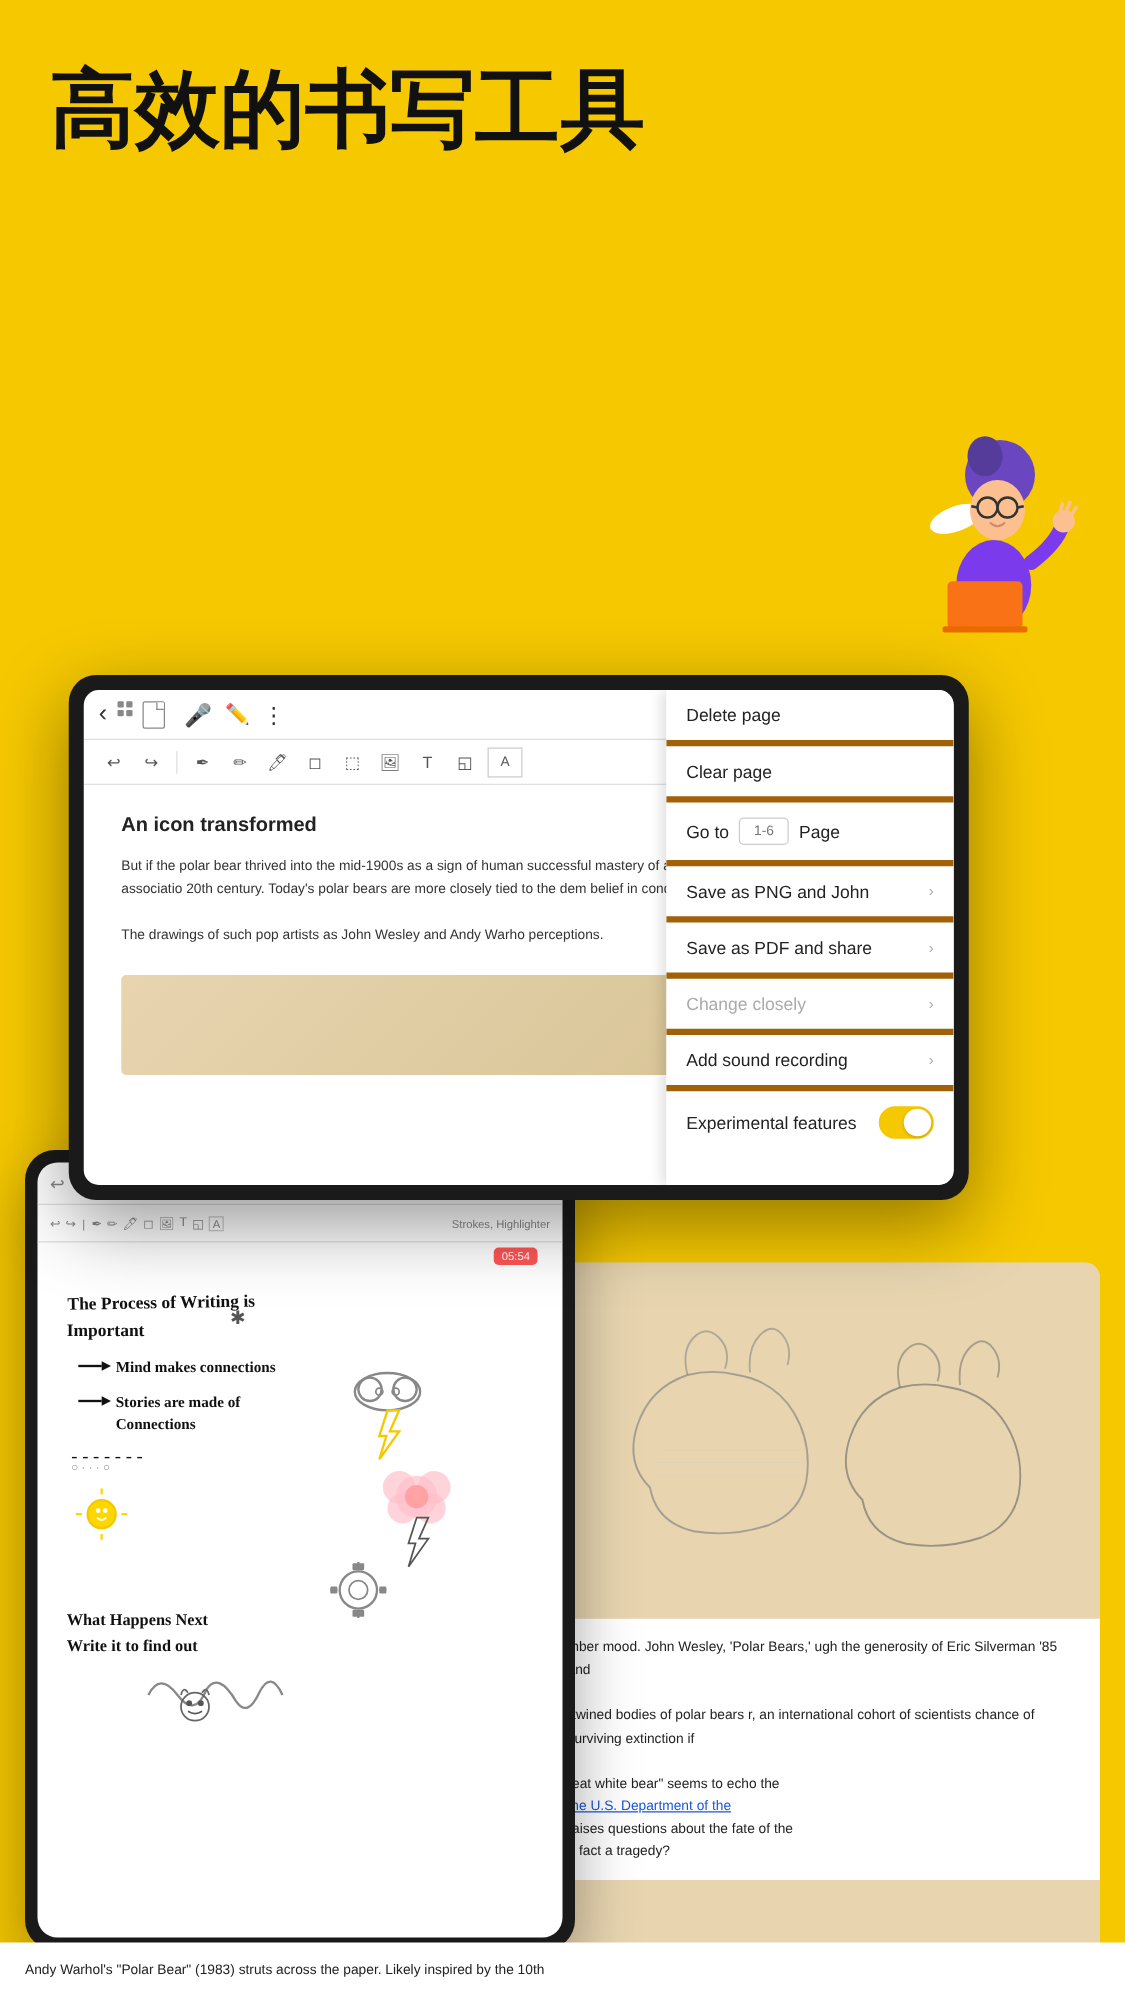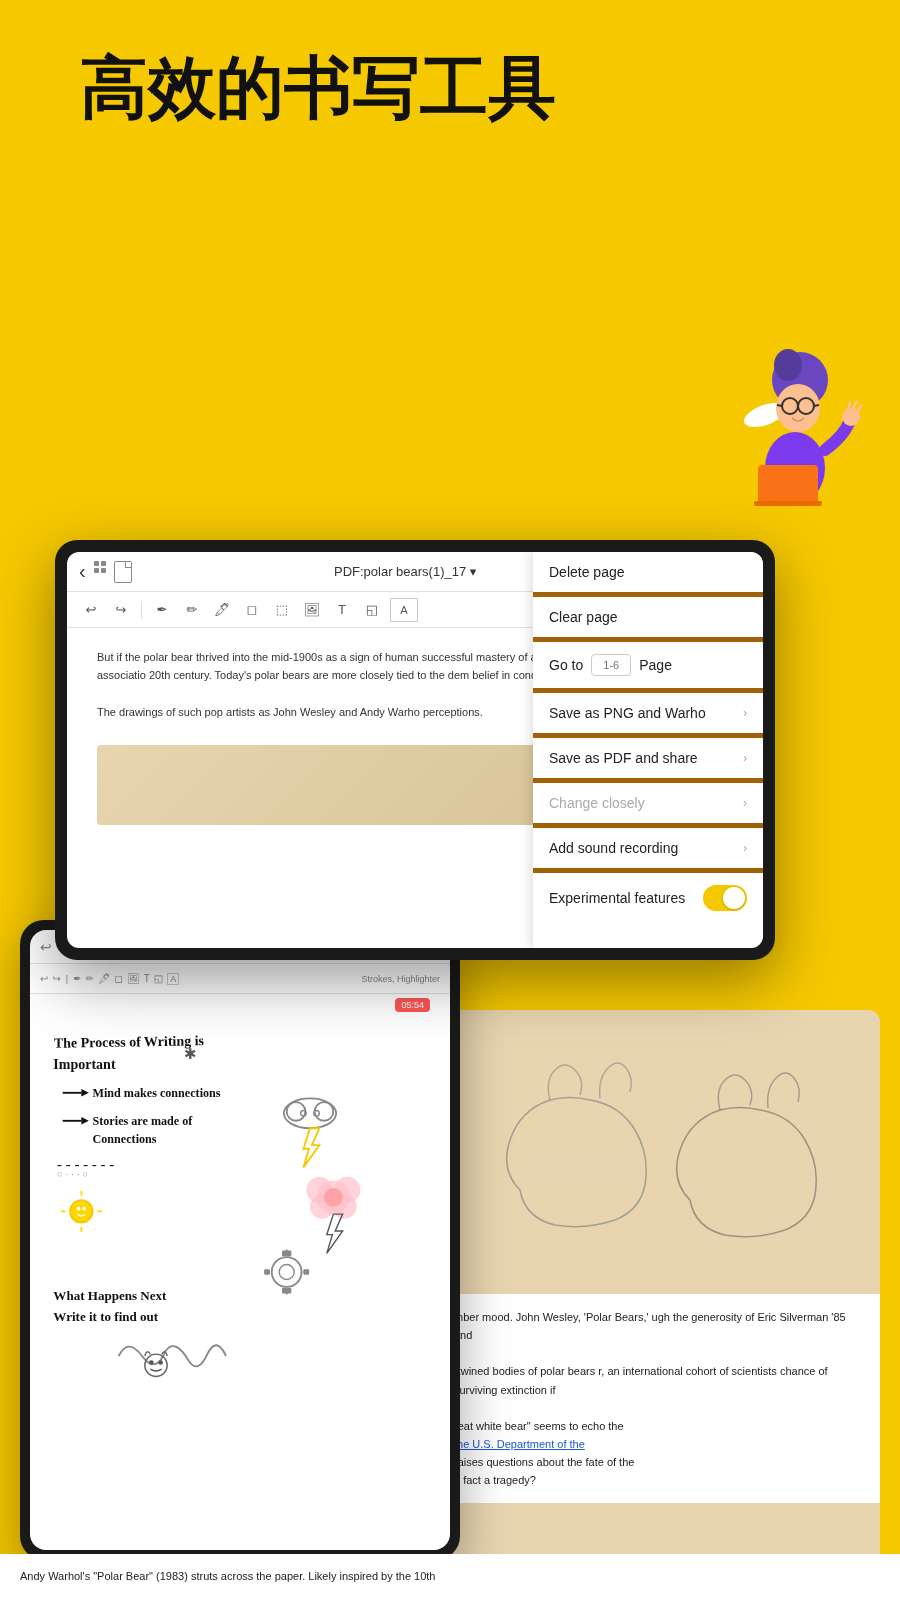--- a/index.html
+++ b/index.html
@@ -9,21 +9,20 @@
       background-color: #F5C800;
       font-family: -apple-system, 'PingFang SC', 'Hiragino Sans GB', sans-serif;
       overflow-x: hidden;
       position: relative;
     }
 
     
     .hero-section {
       padding: 50px 24px 20px 40px;
       position: relative;
-      margin-left: 40px;
     }
     .hero-title {
       font-size: 68px;
       font-weight: 900;
       color: #111;
       line-height: 1.1;
       margin-bottom: 30px;
     }
     .hero-subtitle {
       font-size: 38px;
@@ -410,24 +409,20 @@
     <div class="tablet-toolbar">
       <span class="toolbar-back">‹</span>
       <div class="toolbar-grid-icons">
         <div class="grid-icon">
           <div class="grid-dot"></div>
             <div class="grid-dot"></div>
           <div class="grid-dot"></div>
             <div class="grid-dot"></div>
         </div>
         <span class="doc-thumb"></span>
-      </div>
-      <div class="toolbar-title">
-        <span>PDF:polar bears(1)_17</span>
-        <span>▾</span>
       </div>
       <div class="toolbar-right">
         <span class="toolbar-mic">🎤</span>
         <span class="toolbar-pen" style="color:#F5C800; font-size:16px;">✏️</span>
         <span class="toolbar-dots">⋮</span>
       </div>
     </div>
 
     <div class="tablet-toolbar2">
       <span class="tool-btn">↩</span>
@@ -438,20 +433,21 @@
       <span class="tool-btn">🖊</span>
       <span class="tool-btn">◻</span>
       <span class="tool-btn">⬚</span>
       <span class="tool-btn">🖼</span>
       <span class="tool-btn">T</span>
       <span class="tool-btn">◱</span>
       <span class="tool-btn" style="border:1px solid #ccc; font-size:11px; width:28px;">A</span>
     </div>
 
     <div class="tablet-content">
+      <div class="doc-heading">An icon transformed</div>
       <div class="doc-body">But if the polar bear thrived into the mid-1900s as a sign of human successful mastery of antagonistic forces, this symbolic associatio 20th century. Today's polar bears are more closely tied to the dem belief in conquest and domination.</div>
       <br>
       <div class="doc-body">The drawings of such pop artists as John Wesley and Andy Warho perceptions.</div>
       <br>
       
       <div style="width:100%; height:80px; background: linear-gradient(135deg, #e8d5b0 0%, #d4c090 100%); border-radius:4px; margin-top:4px;"></div>
     </div>
 
     <div class="context-menu">
 
@@ -465,21 +461,21 @@
 
       <div class="menu-item">
         <div class="menu-item-goto">
           <span class="menu-item-label">Go to</span>
           <input class="goto-input" type="text" placeholder="1-6" style="">
           <span class="menu-item-label">Page</span>
         </div>
       </div>
 
       <div class="menu-item">
-        <span class="menu-item-label">Save as PNG and Warho</span>
+        <span class="menu-item-label">Save as PNG and John</span>
         <span class="menu-chevron">›</span>
       </div>
 
       <div class="menu-item">
         <span class="menu-item-label">Save as PDF and share</span>
         <span class="menu-chevron">›</span>
       </div>
 
       <div class="menu-item">
         <span class="menu-item-label disabled">Change closely</span>

